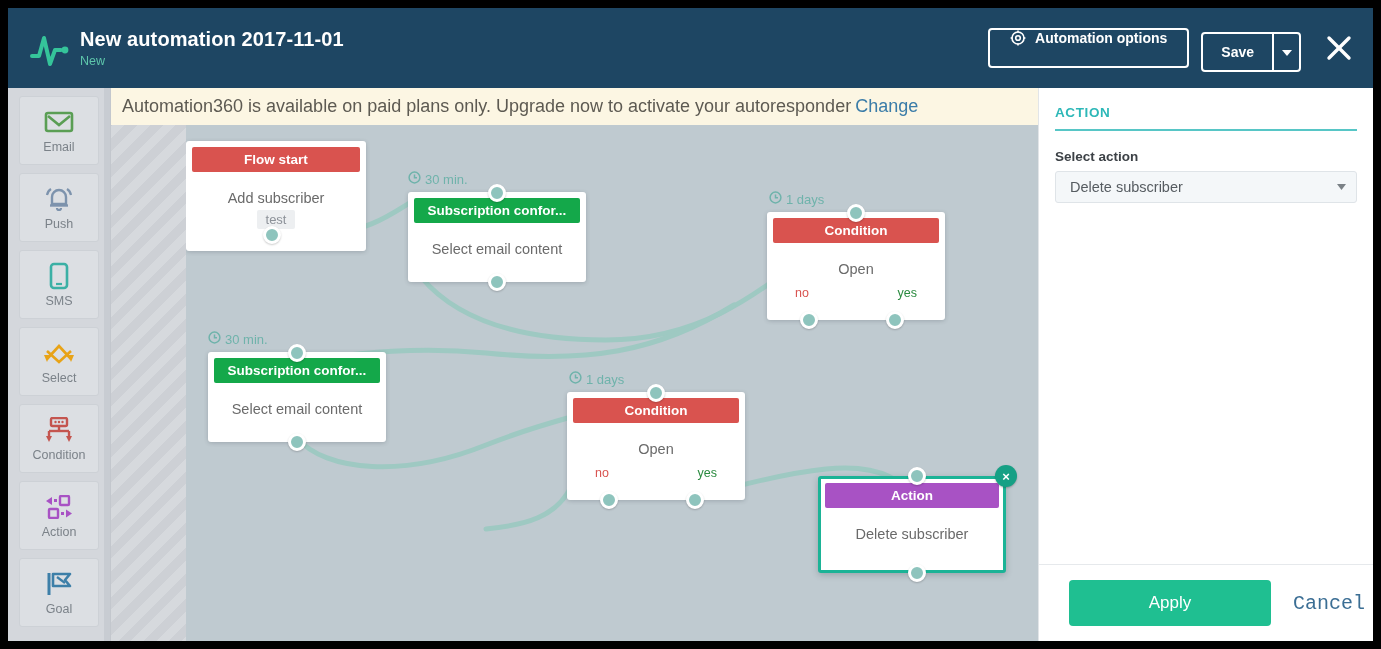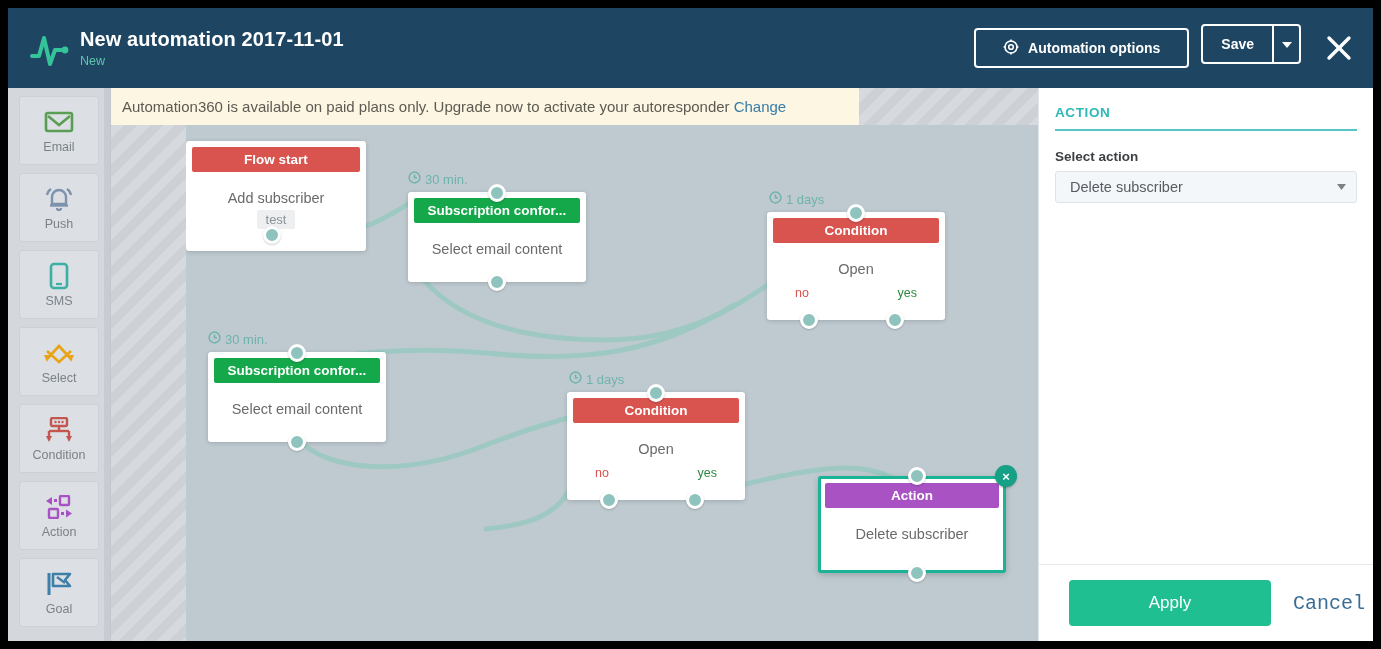--- a/index.html
+++ b/index.html
@@ -34,24 +34,24 @@
   }
   .hdr-right {
     position: absolute; right: 14px; top: 20px; height: 40px;
     display: flex; align-items: center; gap: 12px;
   }
   .btn-outline {
     height: 40px; border: 2px solid #ffffff; border-radius: 4px;
     background: transparent; color: #ffffff;
     font-family: "Liberation Sans", sans-serif;
     font-size: 14px; font-weight: bold;
-    display: flex; align-items: center; gap: 9px;
-    padding: 0 27px; cursor: pointer; white-space: nowrap;
-  }
-  .split-group { display: flex; height: 48px; }
+    display: flex; align-items: flex-start; gap: 9px;
+    padding: 0 20px; cursor: pointer; white-space: nowrap;
+  }
+  .split-group { display: flex; height: 48px; align-items: flex-end; }
   .split-main {
     height: 40px; border: 2px solid #fff; border-right: 1px solid #fff;
     border-radius: 4px 0 0 4px; background: transparent; color: #fff;
     font-family: "Liberation Sans", sans-serif;
     font-size: 14px; font-weight: bold; padding: 0 18px; cursor: pointer;
     display:flex; align-items:center;
   }
   .split-caret {
     height: 40px; width: 28px; border: 2px solid #fff; border-left: 1px solid #fff;
     border-radius: 0 4px 4px 0; background: transparent; color: #fff;
@@ -78,22 +78,22 @@
   .tool-ico { height: 30px; display:flex; align-items:center; justify-content:center; }
 
   
   .mid {
     position: absolute; left: 103px; top: 80px;
     width: 927px; height: 553px; overflow: hidden;
     background: repeating-linear-gradient(135deg,
       #cdd0d5 0px, #cdd0d5 9px, #d6d9dd 9px, #d6d9dd 18px);
   }
   .banner {
-    position: absolute; left: 0; top: 0; width: 748px; height: 37px;
-    background: #fcf6e3; font-size: 15px; color: #5d5a52;
+    position: absolute; left: 0; top: 0; width: 927px; height: 37px;
+    background: #fcf6e3; font-size: 18px; color: #5d5a52;
     display: flex; align-items: center; padding-left: 11px;
     z-index: 6;
   }
   .banner a { color: #3a7ca8; text-decoration: none; margin-left: 4px; cursor: pointer; }
   .canvas {
     position: absolute; left: 75px; top: 37px;
     width: 852px; height: 516px;
     background: #bfcad0;
     overflow: hidden;
   }

